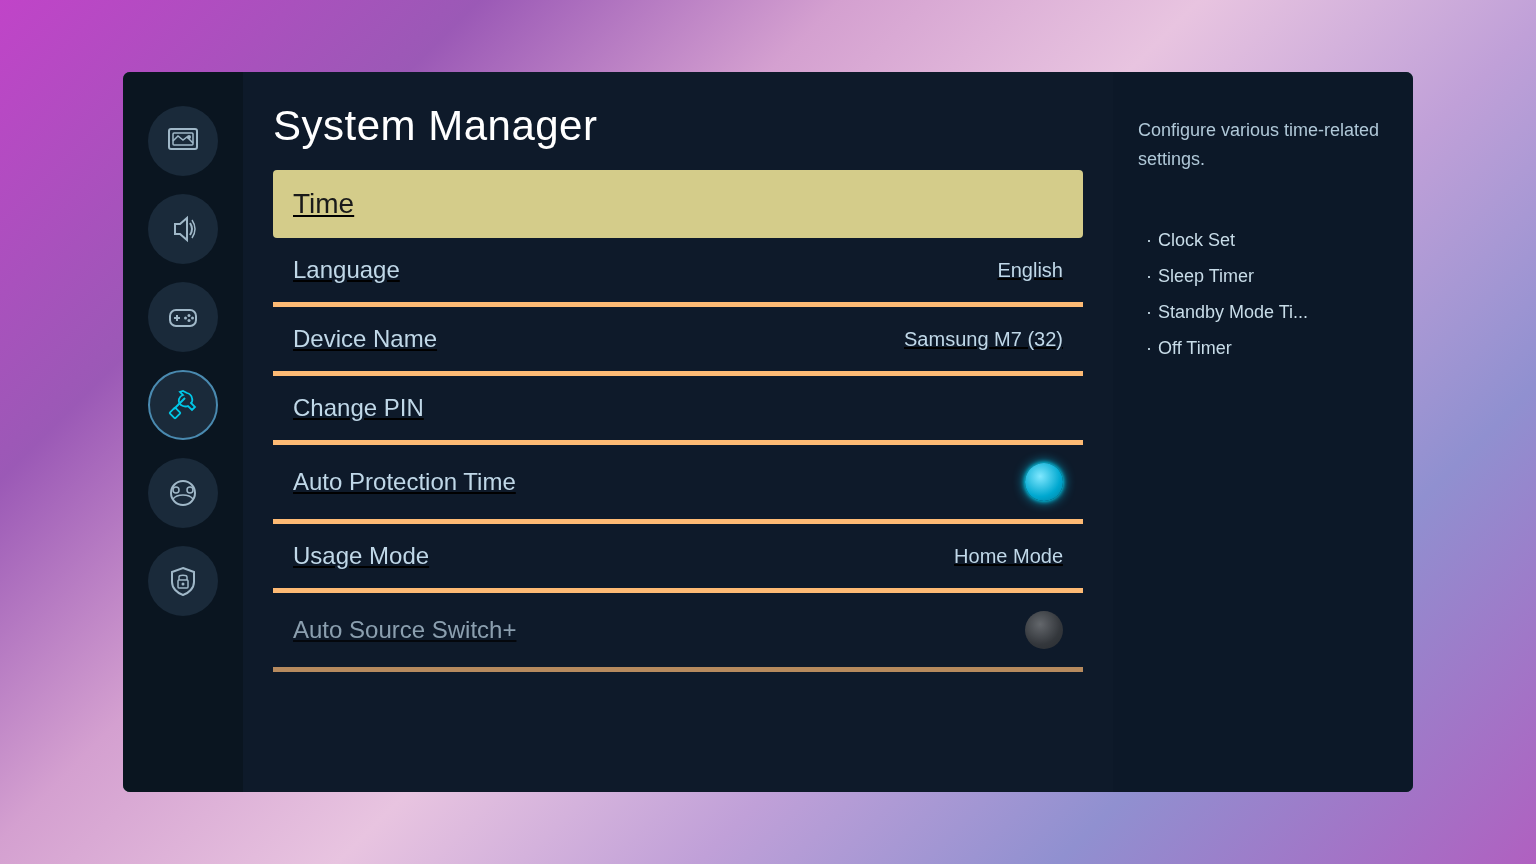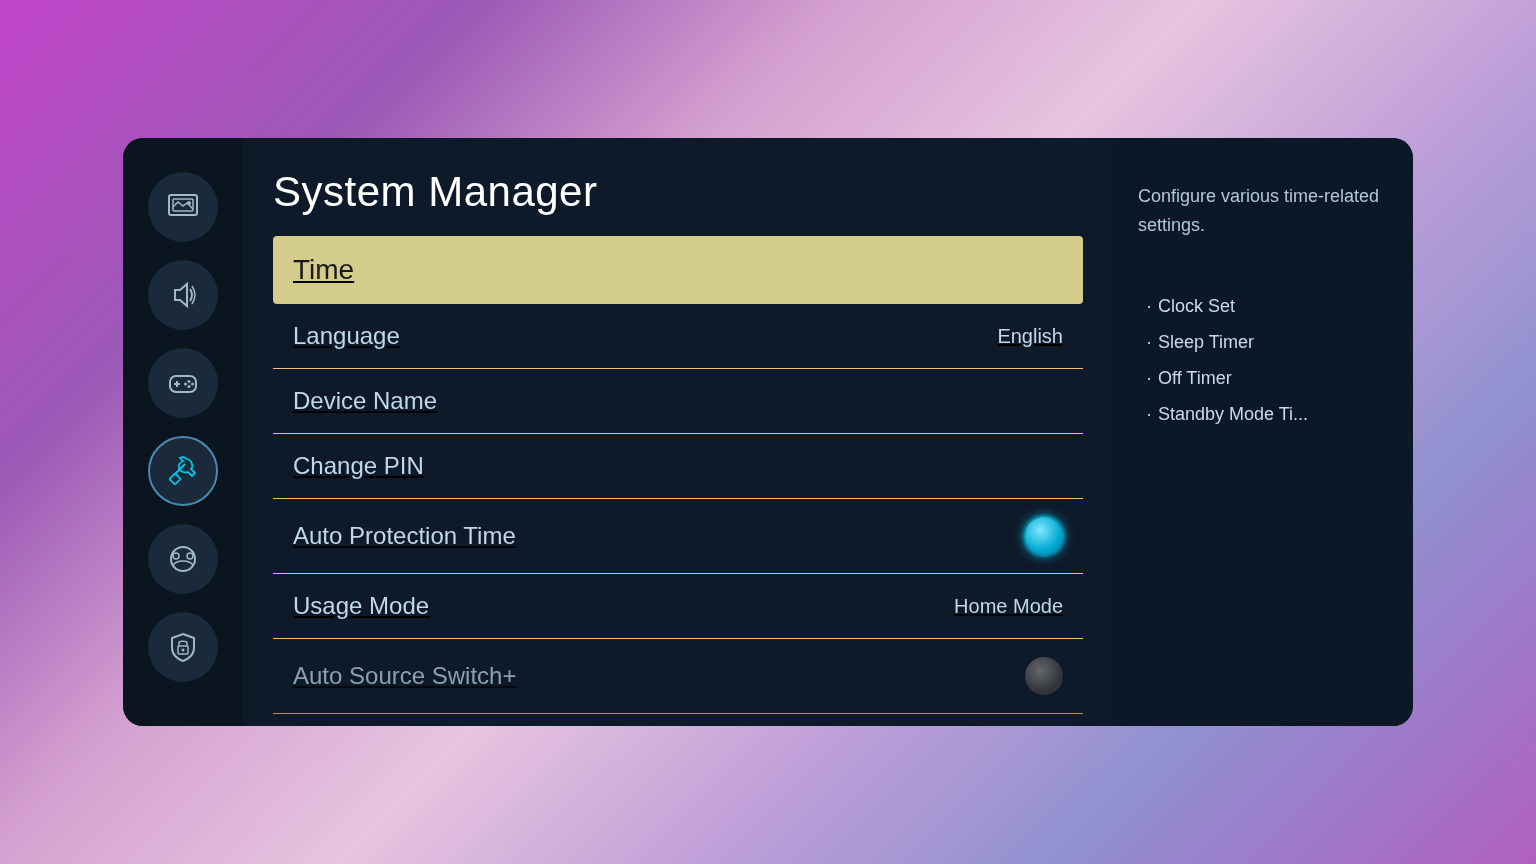--- a/index.html
+++ b/index.html
@@ -10,23 +10,23 @@
       overflow: hidden;
       background: linear-gradient(135deg, #c044c8 0%, #9b59b6 20%, #d4a0d0 35%, #e8c4e0 50%, #c0a0d8 65%, #9090d0 80%, #b060c0 100%);
       display: flex;
       align-items: center;
       justify-content: center;
       font-family: 'Segoe UI', Arial, sans-serif;
     }
 
     .tv-frame {
       width: 1290px;
-      height: 588px;
+      height: 720px;
       background: #14532d;
-      border-radius: 20px;
+      border-radius: 7px;
       display: flex;
       flex-direction: row;
       overflow: hidden;
       position: relative;
     }
 
     
     .sidebar {
       width: 120px;
       background: #0a1520;
@@ -82,21 +82,21 @@
       display: flex;
       flex-direction: column;
       text-decoration: underline;
     }
 
     .menu-item {
       display: flex;
       align-items: center;
       justify-content: space-between;
       padding: 18px 20px;
-      border-bottom: 1px solid #fdba74;
+      border-bottom: 5px solid #fdba74;
       cursor: pointer;
       position: relative;
     }
 
     .menu-item.highlighted {
       background: #d4cc8a;
       border-radius: 4px;
       border-bottom: none;
     }
 
@@ -251,20 +251,21 @@
         <span class="menu-item-label">Time</span>
       </div>
 
       <div class="menu-item">
         <span class="menu-item-label">Language</span>
         <span class="menu-item-value">English</span>
       </div>
 
       <div class="menu-item">
         <span class="menu-item-label">Device Name</span>
+        <span class="menu-item-value">Samsung M7 (32)</span>
       </div>
 
 
       <div class="menu-item">
         <span class="menu-item-label">Change PIN</span>
       </div>
 
       <div class="menu-item">
         <span class="menu-item-label">Auto Protection Time</span>
         <div class="toggle-indicator"></div>
@@ -281,18 +282,18 @@
       </div>
 
     </div>
   </div>
 
   <div class="right-panel">
     <p class="help-text">Configure various time-related settings.</p>
     <ul class="help-list">
       <li>Clock Set</li>
       <li>Sleep Timer</li>
+      <li>Standby Mode Ti...</li>
       <li>Off Timer</li>
-      <li>Standby Mode Ti...</li>
     </ul>
   </div>
 
 </div>
 
 </body></html>

